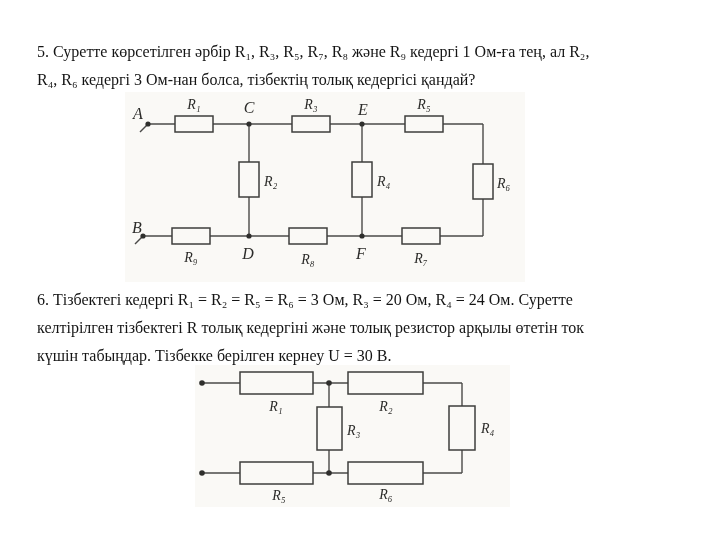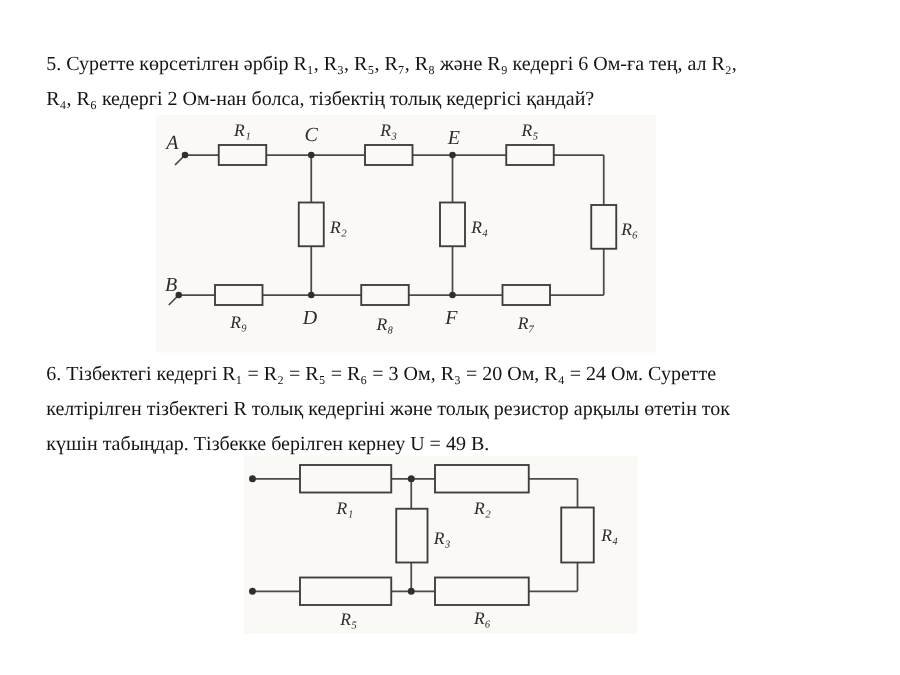--- a/index.html
+++ b/index.html
@@ -23,22 +23,22 @@
         font-size:14px;fill:#2c2c2a;}
   .nlbl{font-family:"Liberation Serif","DejaVu Serif",serif;font-style:italic;
         font-size:16px;fill:#2c2c2a;}
 </style>
 </head>
 <body>
 
 <main>
 
   <div class="text-block" id="p5">
-    <div class="line">5. Суретте көрсетілген әрбір R₁, R₃, R₅, R₇, R₈ және R₉ кедергі 6 Ом-ға тең, ал R₂,</div>
-    <div class="line">R₄, R₆ кедергі 2 Ом-нан болса, тізбектің толық кедергісі қандай?</div>
+    <div class="line">5. Суретте көрсетілген әрбір R₁, R₃, R₅, R₇, R₈ және R₉ кедергі 1 Ом-ға тең, ал R₂,</div>
+    <div class="line">R₄, R₆ кедергі 3 Ом-нан болса, тізбектің толық кедергісі қандай?</div>
   </div>
 
   <div class="fig" id="fig1">
     <svg width="400" height="190" viewBox="0 0 400 190">
 
       <line class="w" x1="23" y1="32" x2="358" y2="32"></line>
       <line class="w" x1="18" y1="144" x2="358" y2="144"></line>
       <line class="w" x1="358" y1="32" x2="358" y2="144"></line>
       <line class="w" x1="124" y1="32" x2="124" y2="144"></line>
       <line class="w" x1="237" y1="32" x2="237" y2="144"></line>
@@ -77,21 +77,21 @@
       <text class="clbl" x="372" y="96">R₆</text>
       <text class="clbl" x="66" y="170" text-anchor="middle">R₉</text>
       <text class="clbl" x="183" y="172" text-anchor="middle">R₈</text>
       <text class="clbl" x="296" y="171" text-anchor="middle">R₇</text>
     </svg>
   </div>
 
   <div class="text-block" id="p6">
     <div class="line">6. Тізбектегі кедергі R₁ = R₂ = R₅ = R₆ = 3 Ом, R₃ = 20 Ом, R₄ = 24 Ом. Суретте</div>
     <div class="line">келтірілген тізбектегі R толық кедергіні және толық резистор арқылы өтетін ток</div>
-    <div class="line">күшін табыңдар. Тізбекке берілген кернеу U = 49 В.</div>
+    <div class="line">күшін табыңдар. Тізбекке берілген кернеу U = 30 В.</div>
   </div>
 
   <div class="fig" id="fig2">
     <svg width="315" height="142" viewBox="0 0 315 142">
 
       <line class="w" x1="7" y1="18" x2="267" y2="18"></line>
       <line class="w" x1="7" y1="108" x2="267" y2="108"></line>
       <line class="w" x1="267" y1="18" x2="267" y2="108"></line>
       <line class="w" x1="134" y1="18" x2="134" y2="108"></line>
 

